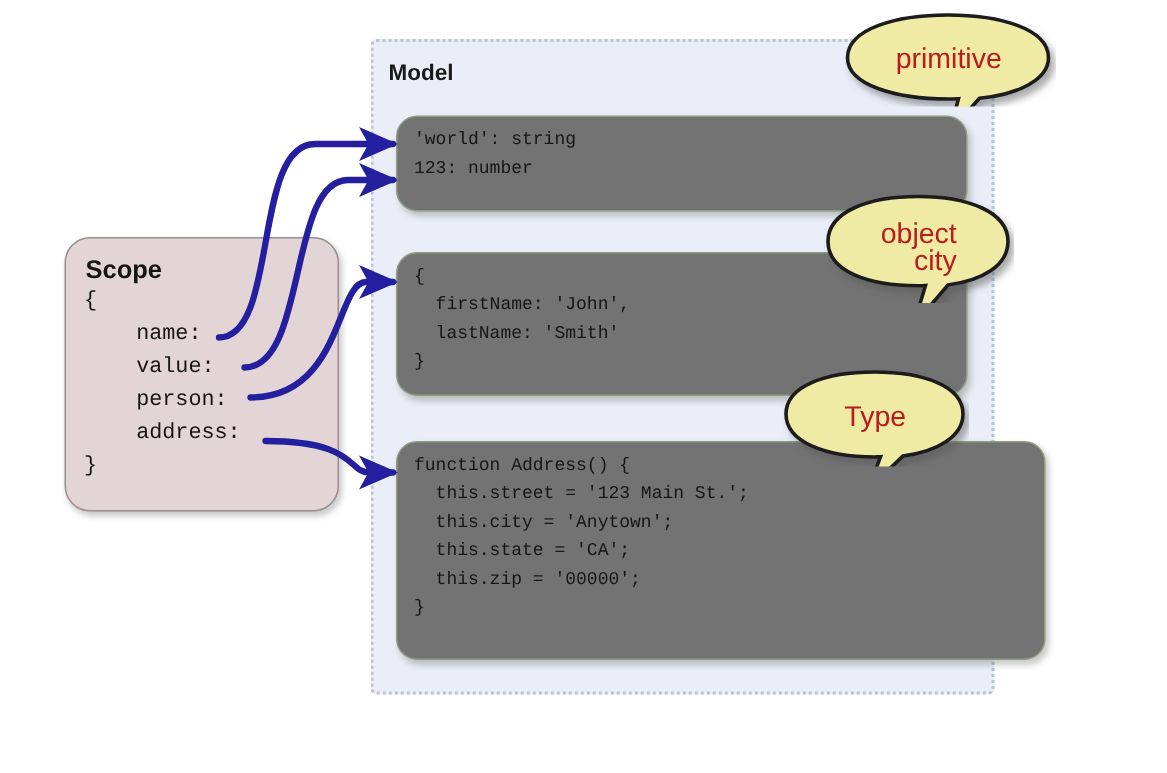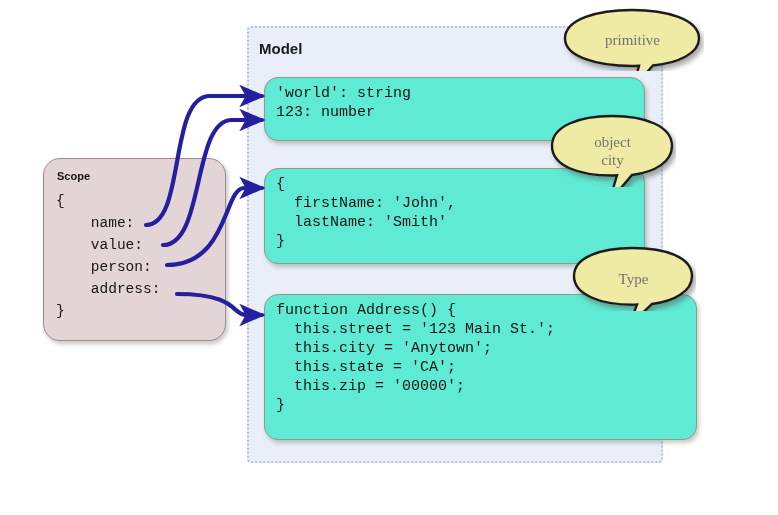--- a/index.html
+++ b/index.html
@@ -20,27 +20,27 @@
   .model-title{
     position:absolute;left:259px;top:40px;
     font-family:"Liberation Sans",sans-serif;
     font-size:15px;font-weight:bold;color:#1a1a1a;
     letter-spacing:0px;
   }
 
   
   .vbox{
     position:absolute;
-    background:#5eead4;
+    background:#737373;
     border:1.6px solid #8f9c82;
     border-radius:14px;
     box-sizing:border-box;
     box-shadow:2px 3px 4px rgba(90,95,85,0.33);
     font-family:"Liberation Mono","DejaVu Sans Mono",monospace;
-    font-size:15px;
+    font-size:12px;
     line-height:19px;
     color:#161616;
     white-space:pre;
     padding:6px 10px 6px 11px;
   }
   #vbox-primitive{left:264px;top:77px;width:381px;height:64px;}
   #vbox-objecthash{left:264px;top:168px;width:381px;height:96px;}
   #vbox-type{left:264px;top:294px;width:433px;height:146px;}
 
   
@@ -48,45 +48,45 @@
     position:absolute;left:43px;top:158px;width:183px;height:183px;
     background:#e3d5d5;
     border:1.6px solid #9a8e8e;
     border-radius:17px;
     box-sizing:border-box;
     box-shadow:2px 3px 4px rgba(90,85,85,0.33);
   }
   .scope-title{
     position:absolute;left:57px;top:170px;
     font-family:"Liberation Sans",sans-serif;
-    font-size:11px;font-weight:bold;color:#141414;
+    font-size:17px;font-weight:bold;color:#141414;
   }
   .scope-code{
     position:absolute;left:56px;top:190px;
     font-family:"Liberation Mono","DejaVu Sans Mono",monospace;
     font-size:14.5px;line-height:22px;color:#161616;white-space:pre;
   }
 
   
   .callout{
     position:absolute;
     display:flex;align-items:center;justify-content:center;
     text-align:center;
-    font-family:Liberation Serif, serif;
-    font-size:15px;color:#737373;
+    font-family:Liberation Sans, sans-serif;
+    font-size:19px;color:#b91c1c;
     line-height:18px;
     z-index:7;
   }
   .callout .oval{
     position:absolute;left:0;top:0;width:100%;height:100%;
   }
   .callout .txt{position:relative;z-index:2;}
   #callout-primitive{left:561px;top:8px;width:143px;height:63px;}
-  #callout-objecthash{left:549px;top:114px;width:127px;height:73px;}
-  #callout-type{left:571px;top:246px;width:125px;height:65px;}
+  #callout-objecthash{left:549px;top:129px;width:127px;height:73px;text-align:right;}
+  #callout-type{left:521px;top:246px;width:125px;height:65px;}
 
   svg.links{position:absolute;left:0;top:0;width:778px;height:515px;
             overflow:visible;pointer-events:none;z-index:5;}
 </style>
 </head>
 <body>
 
 <div id="stage">
 
   <div class="model-container"></div>

